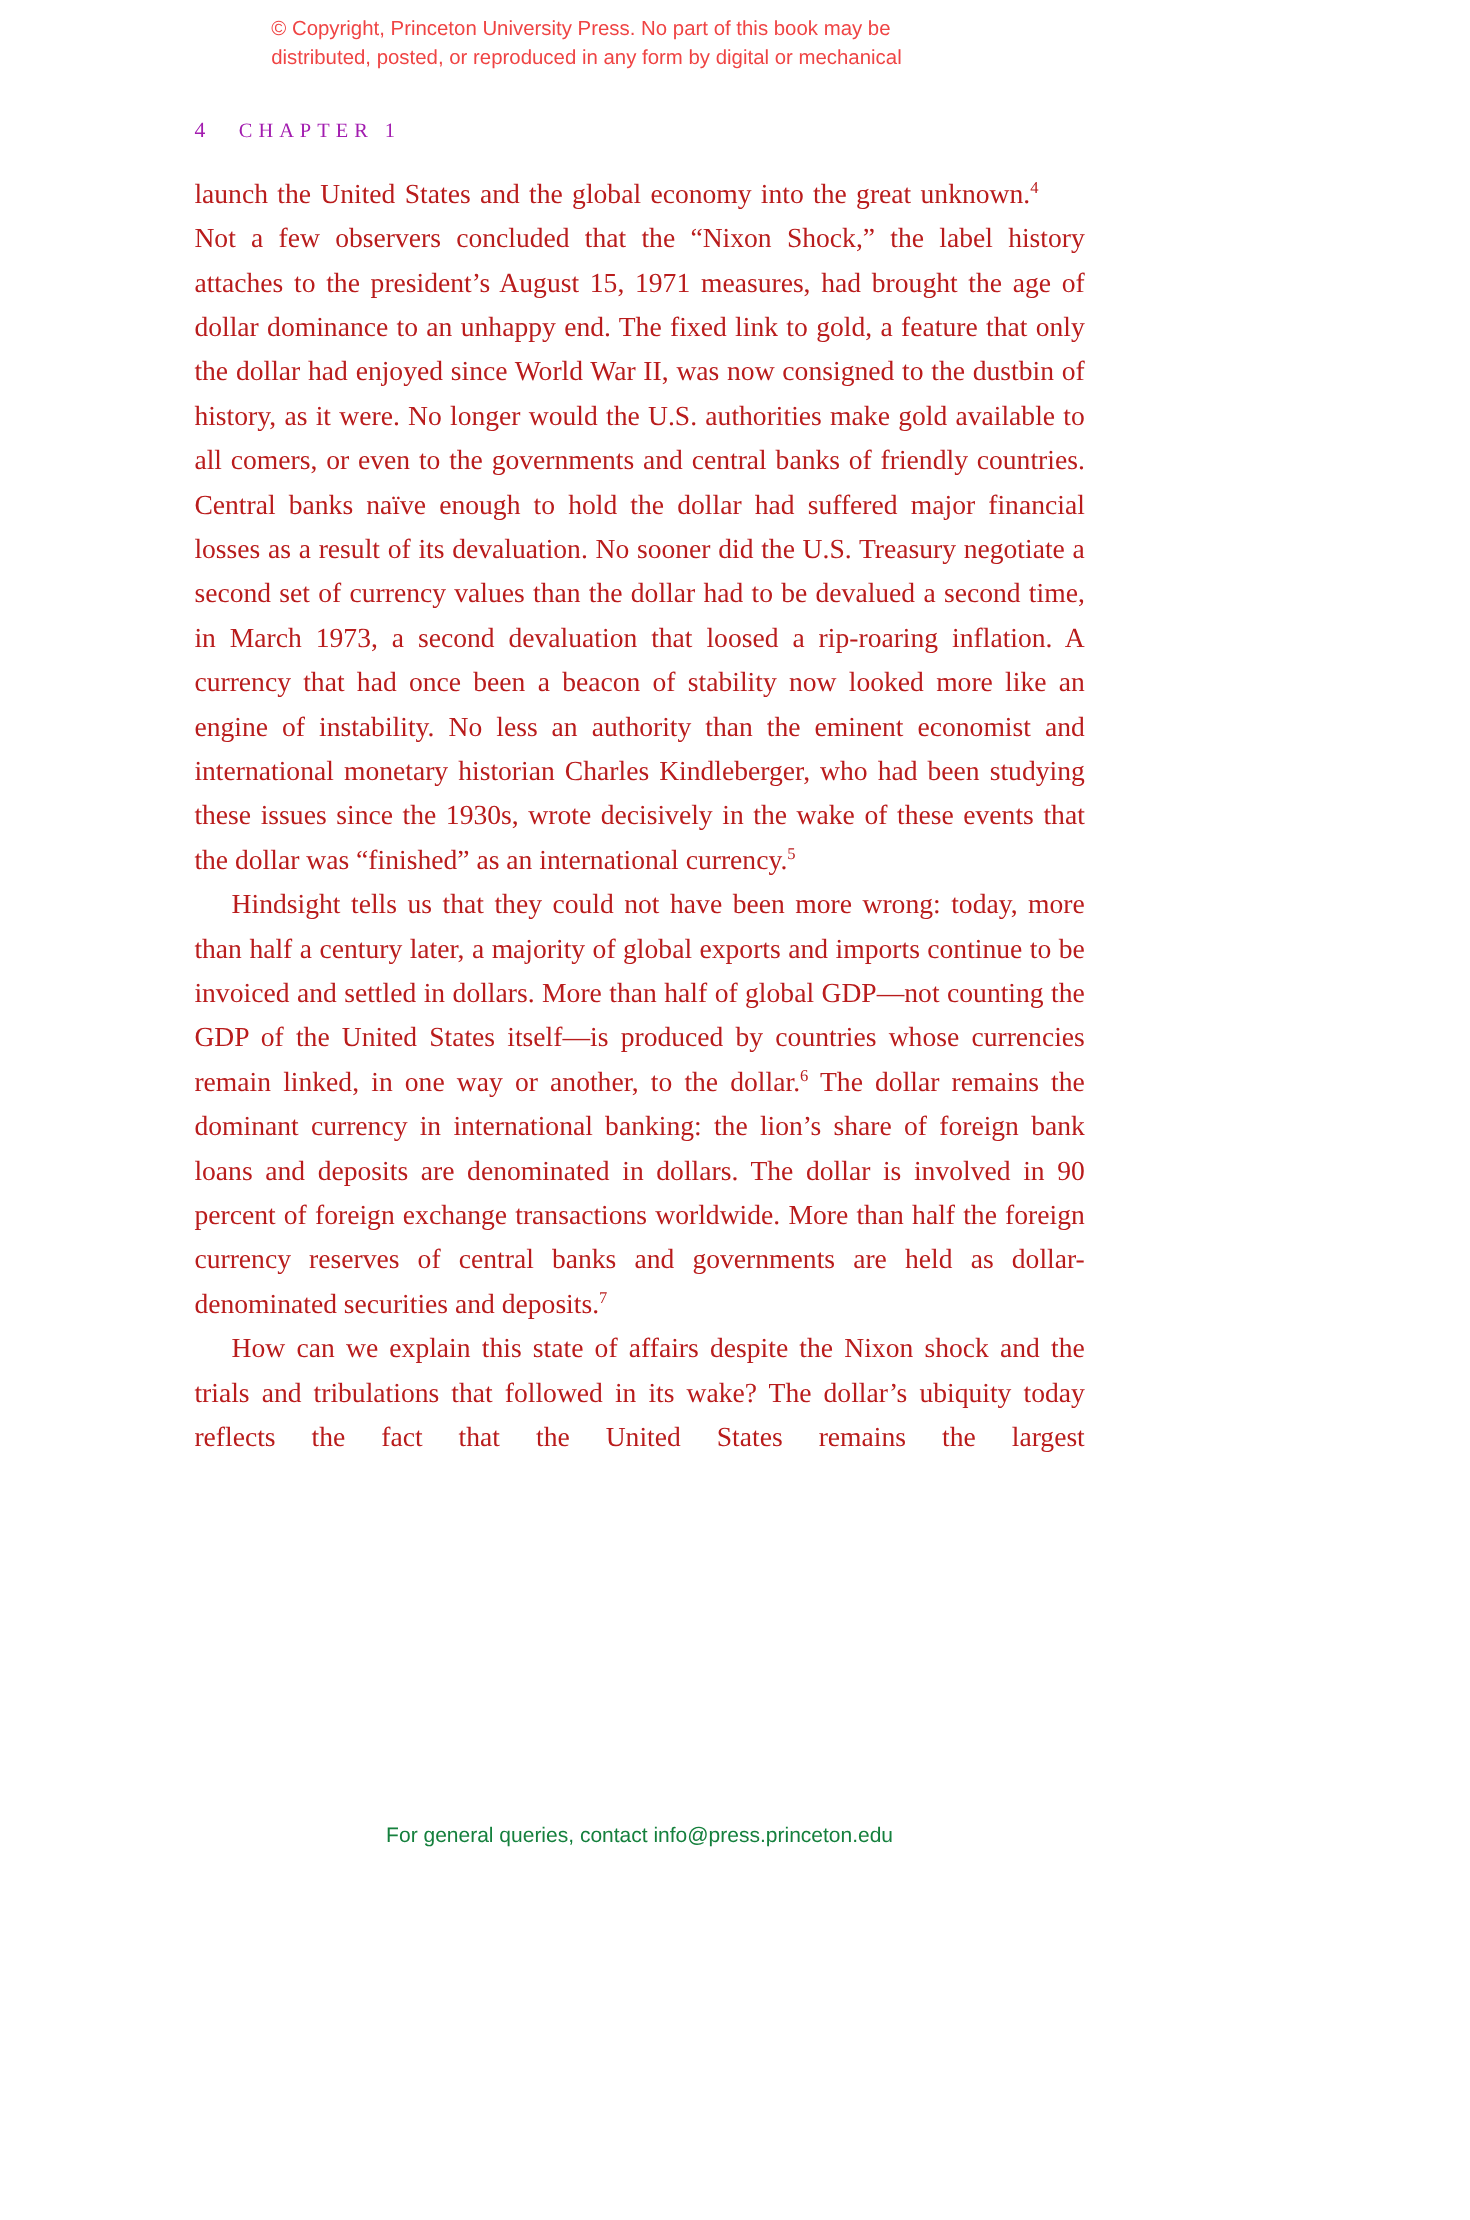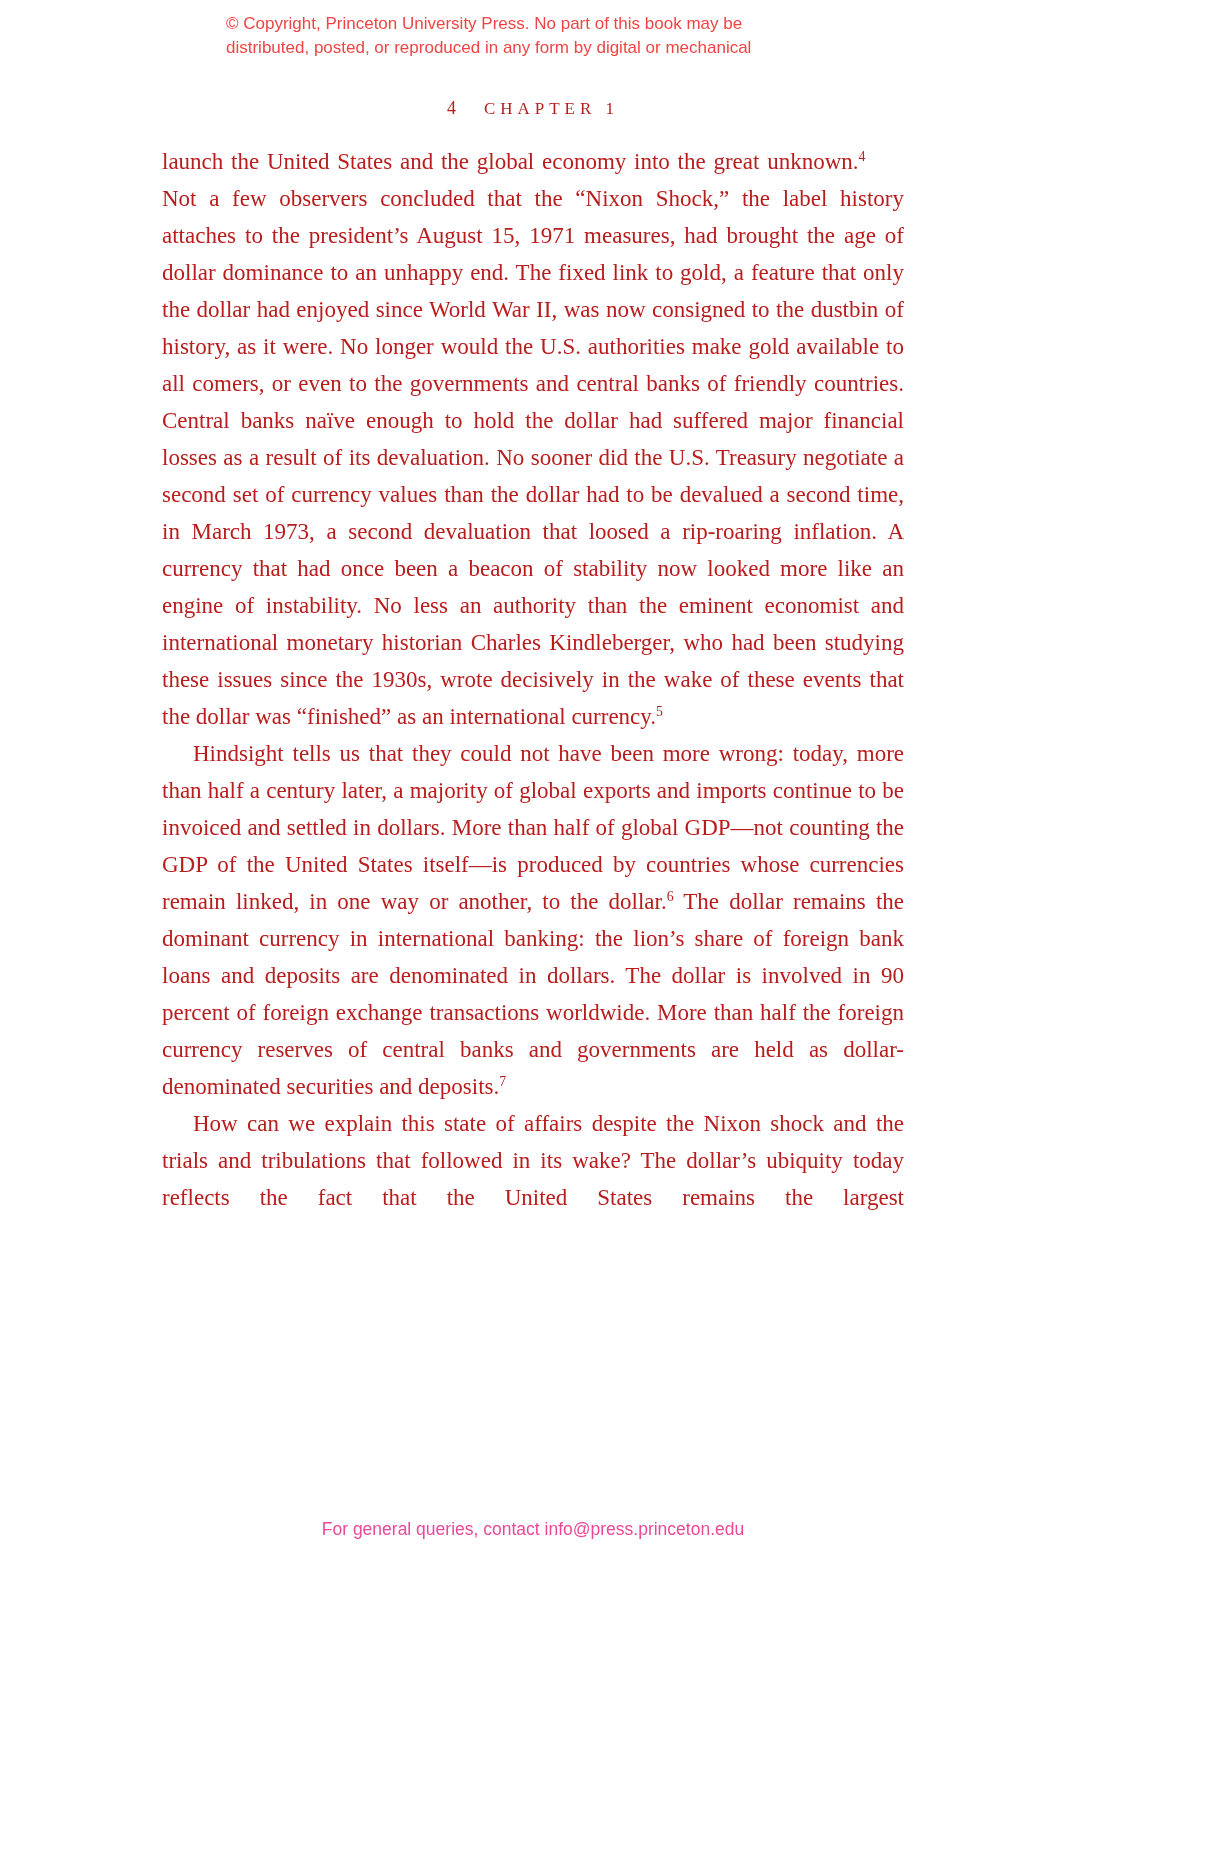--- a/index.html
+++ b/index.html
@@ -21,22 +21,22 @@
     font-size: 17px;
     line-height: 24px;
     color: #ef4444;
   }
 
   .running-head {
     position: absolute;
     left: 162px;
     top: 98px;
     width: 742px;
-    text-align: center;
-    color: #b91c1c;
+    text-align: left;
+    color: #a21caf;
     font-size: 17px;
   }
   .running-head .pagenum {
     font-size: 18px;
     margin-right: 26px;
     letter-spacing: 2px;
   }
   .running-head .chapter {
     letter-spacing: 5px;
     font-variant: small-caps;
@@ -77,21 +77,21 @@
   }
 
   .page-footer {
     position: absolute;
     left: 162px;
     top: 1519px;
     width: 742px;
     text-align: center;
     font-family: "Liberation Sans", sans-serif;
     font-size: 17.5px;
-    color: #ec4899;
+    color: #15803d;
   }
 </style>
 </head>
 <body>
 
 <div class="page">
 
   <div class="copyright">
     <div>© Copyright, Princeton University Press. No part of this book may be</div>
     <div>distributed, posted, or reproduced in any form by digital or mechanical</div>

